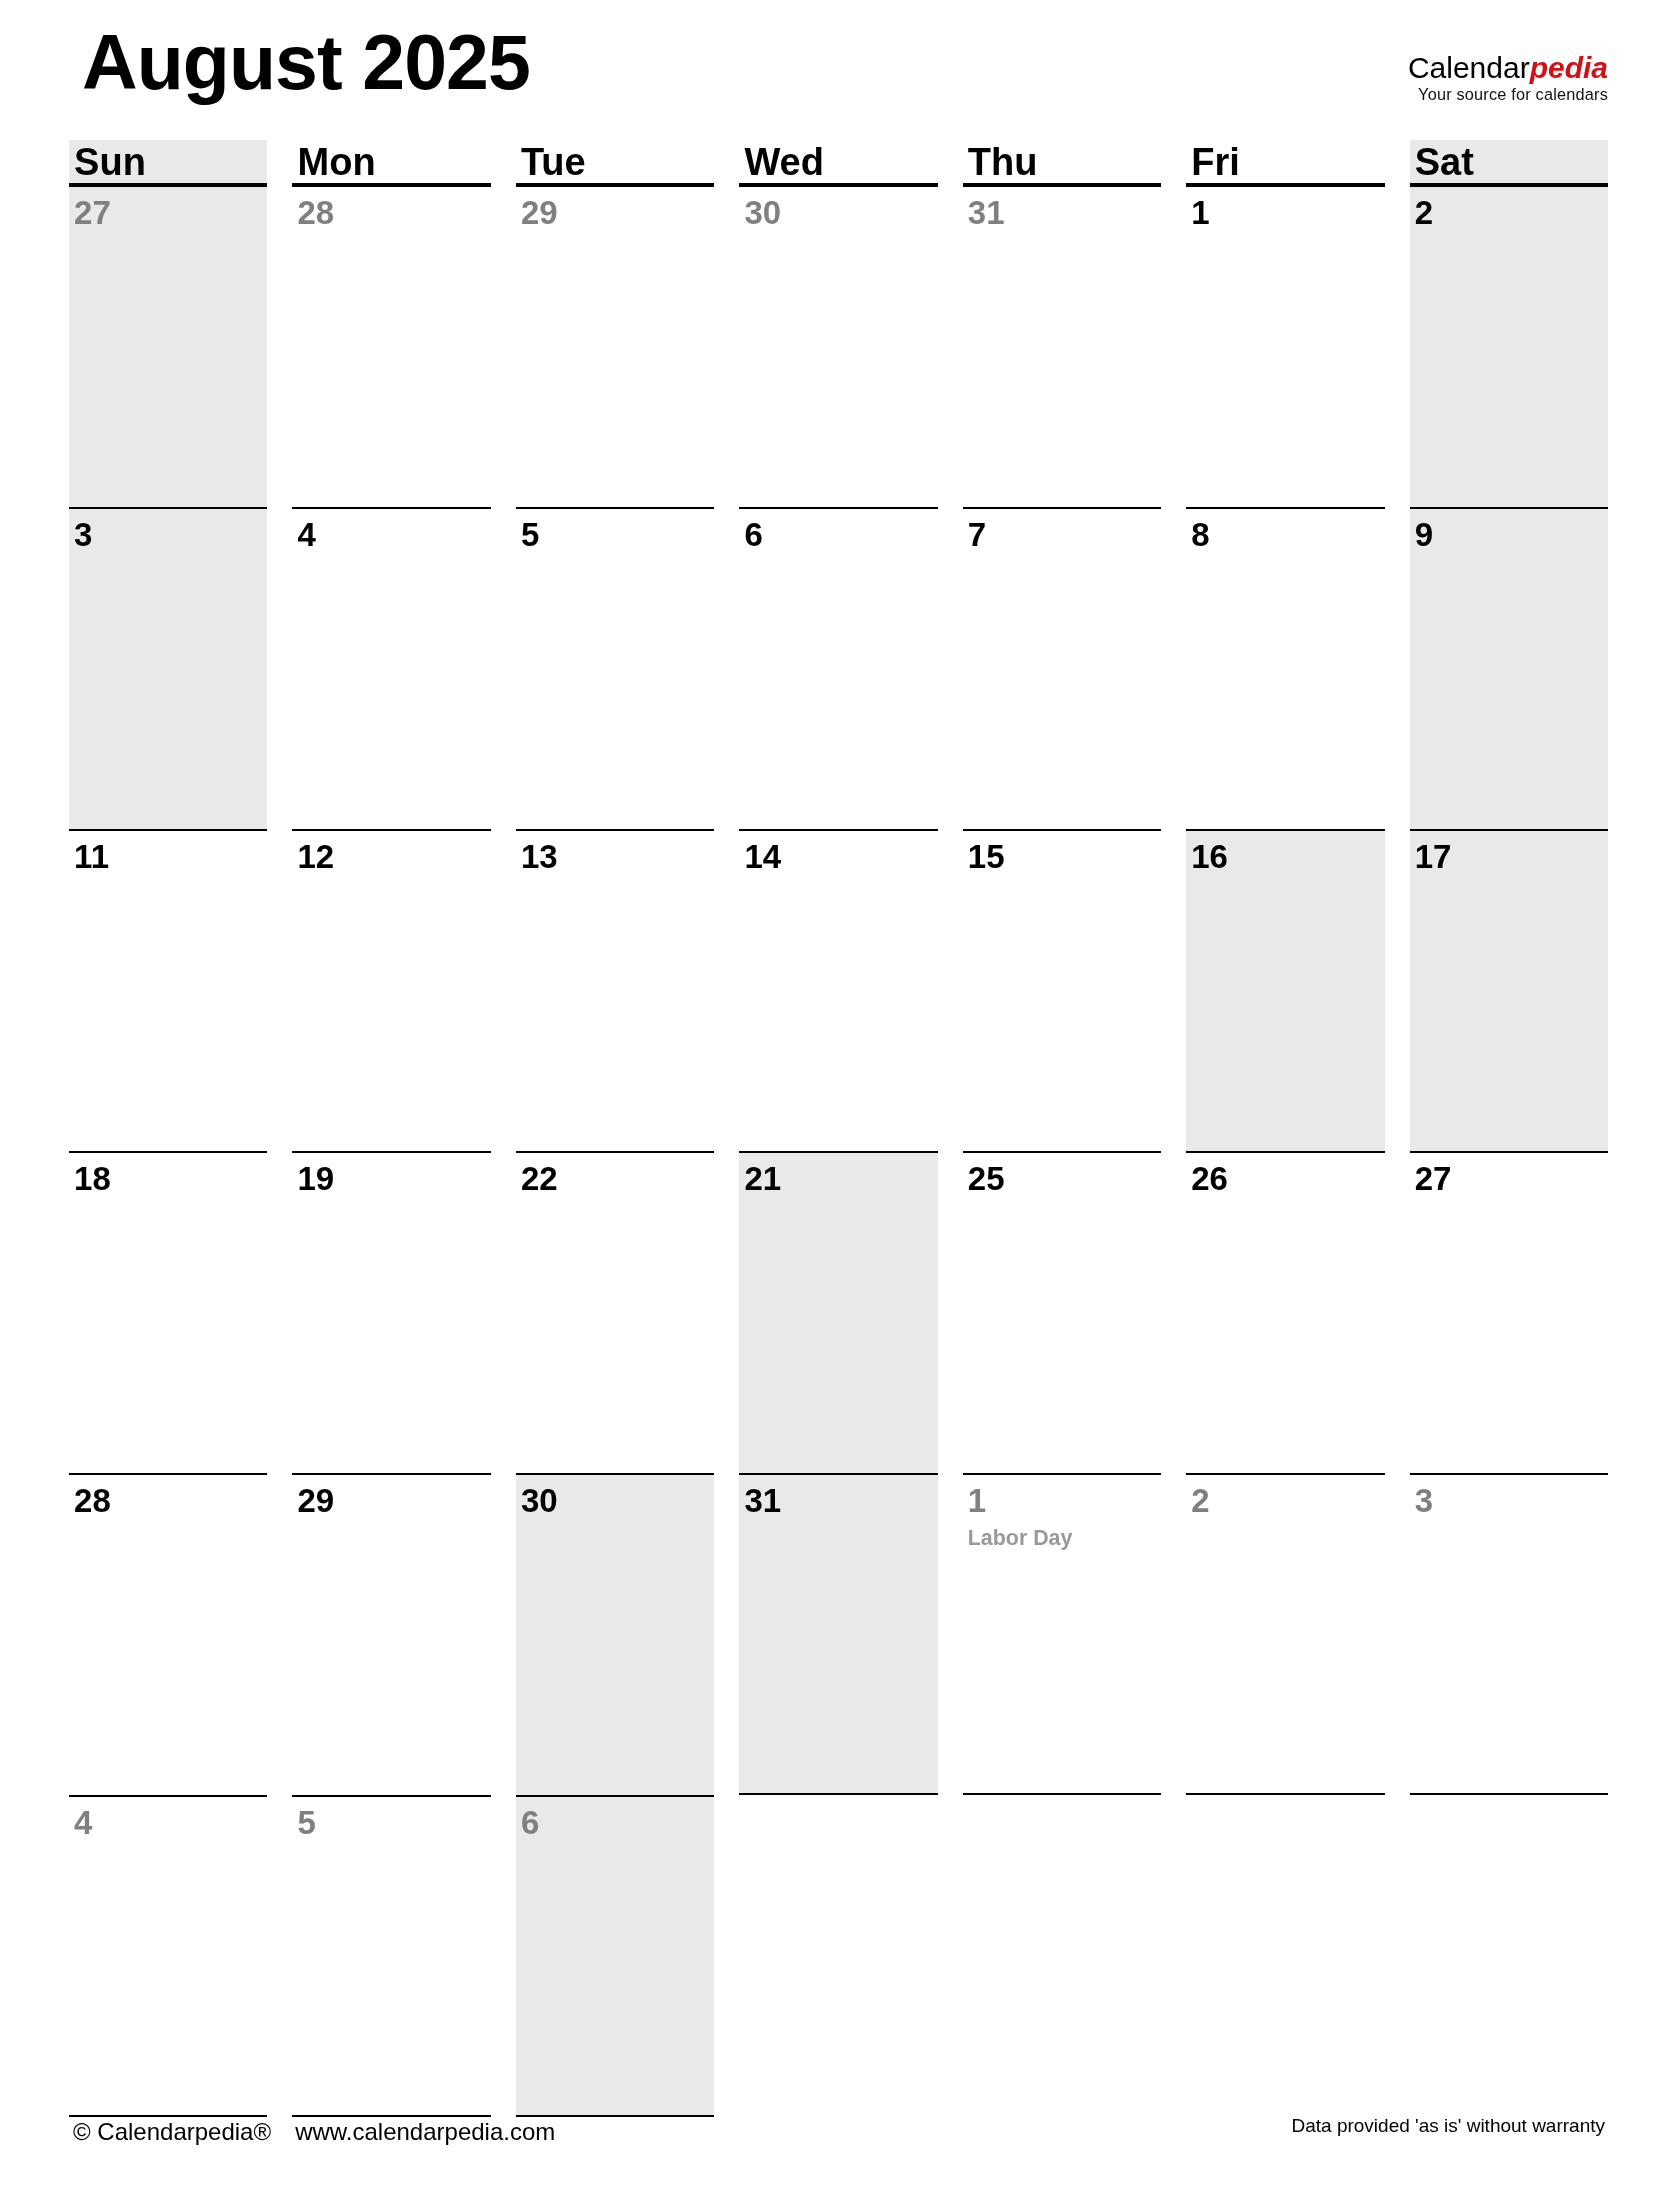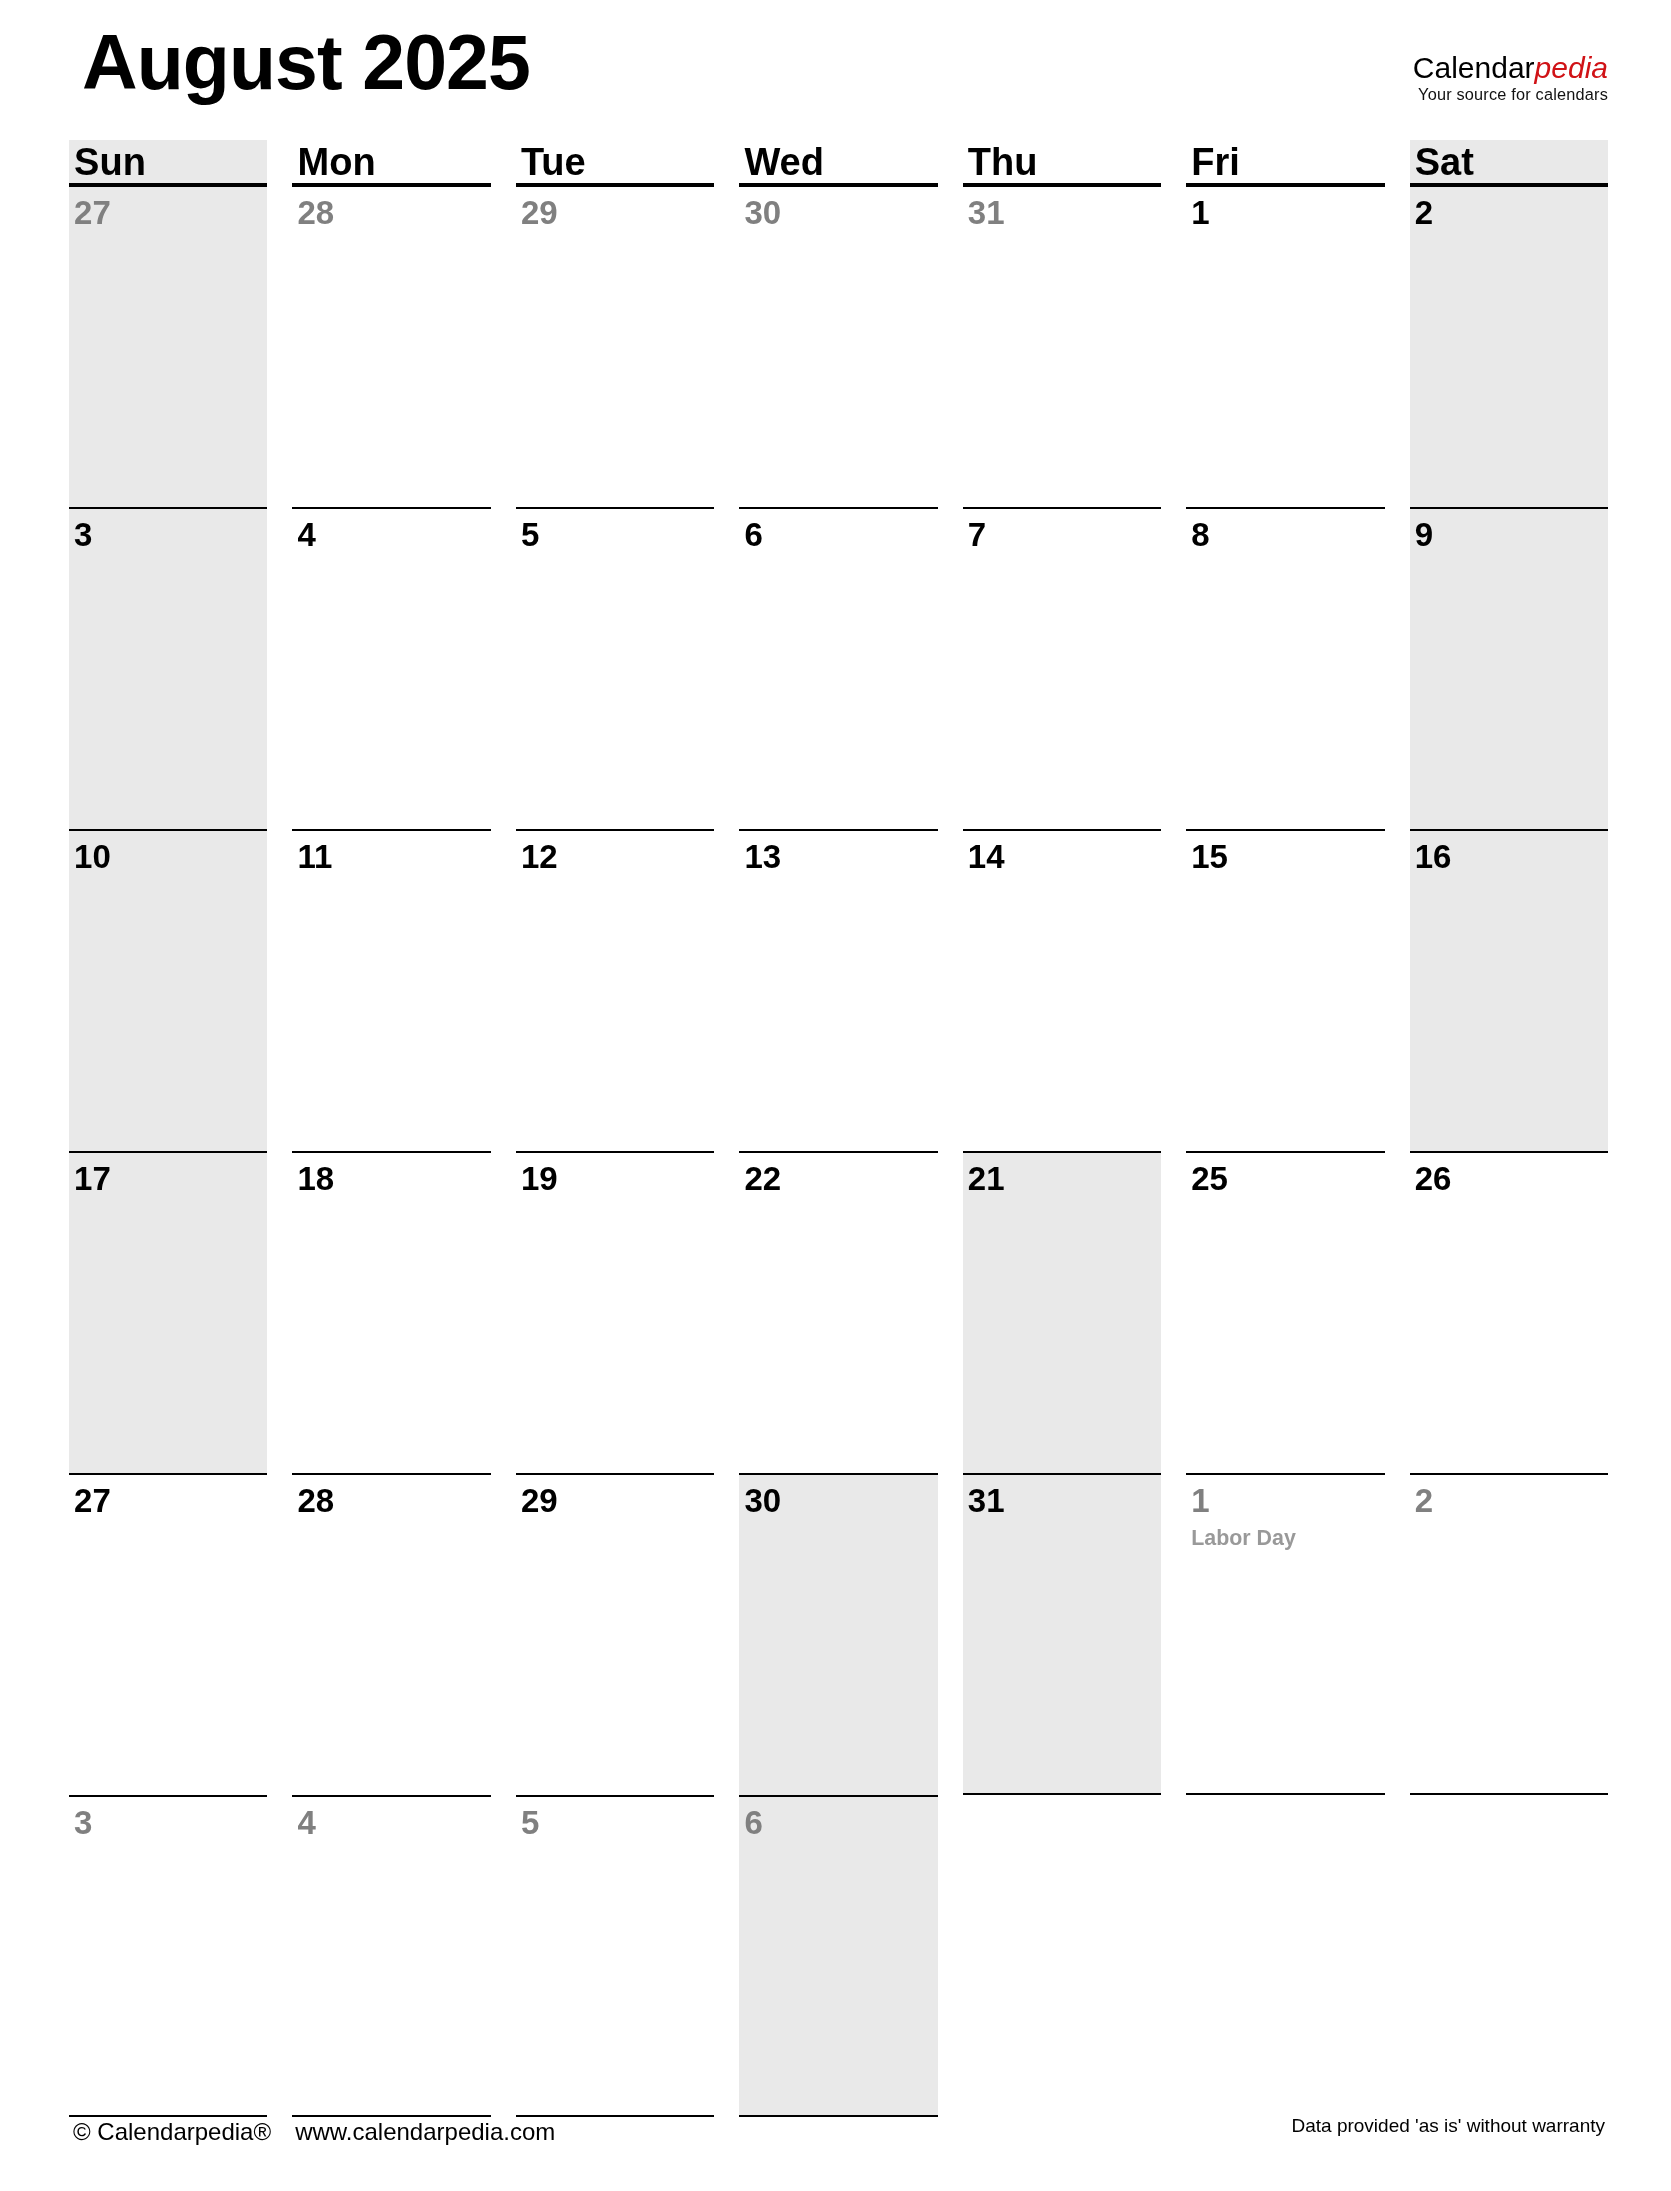--- a/index.html
+++ b/index.html
@@ -5,21 +5,21 @@
   html,body{margin:0;padding:0;background:#fff;}
   body{width:1672px;height:2192px;position:relative;overflow:hidden;
        font-family:"Liberation Sans","DejaVu Sans",sans-serif;color:#000;}
 
   .page-title{position:absolute;left:82px;top:24px;font-size:77px;font-weight:bold;
               letter-spacing:-0.9px;line-height:1;white-space:nowrap;}
 
   .logo{position:absolute;right:64px;top:53px;text-align:right;line-height:1;}
   .logo .brand{font-size:30px;letter-spacing:0;}
   .logo .brand-black{font-weight:400;color:#000;}
-  .logo .brand-red{font-weight:normal;font-style:italic;color:var(--accent-red,#d01216);}
+  .logo .brand-red{font-weight:bold;font-style:italic;color:var(--accent-red,#d01216);}
   .logo .tagline{font-size:16.3px;margin-top:3.4px;letter-spacing:0.2px;color:#111;}
 
   .grid{position:absolute;left:69px;top:140px;width:1539px;
         display:grid;grid-template-columns:repeat(7,1fr);column-gap:25px;
         grid-template-rows:45px repeat(6,322px);}
   .dh{box-sizing:border-box;border-bottom:2.6px solid #000;
       display:flex;align-items:flex-end;padding:0 0 1.7px 5.1px;
       font-size:38px;font-weight:bold;line-height:1;text-align:center;}
   .cell{box-sizing:border-box;border-top:2.6px solid #000;
         padding:8.6px 6.8px 0 5.1px;font-size:33px;font-weight:bold;line-height:1;}
@@ -87,23 +87,20 @@
       <div class="daynum">6</div>
     </div>
     <div class="cell">
       <div class="daynum">7</div>
     </div>
     <div class="cell">
       <div class="daynum">8</div>
     </div>
     <div class="cell weekend">
       <div class="daynum">9</div>
-    </div>
-    <div class="cell weekend">
-      <div class="daynum">10</div>
     </div>
     <div class="cell">
       <div class="daynum">11</div>
     </div>
     <div class="cell">
       <div class="daynum">12</div>
     </div>
     <div class="cell">
       <div class="daynum">13</div>
     </div>

